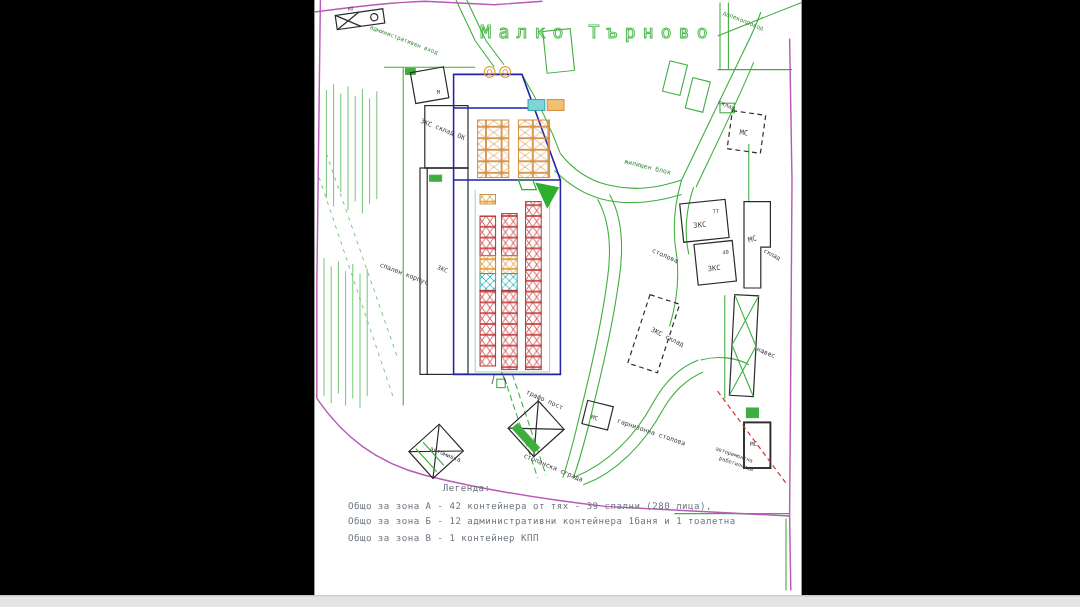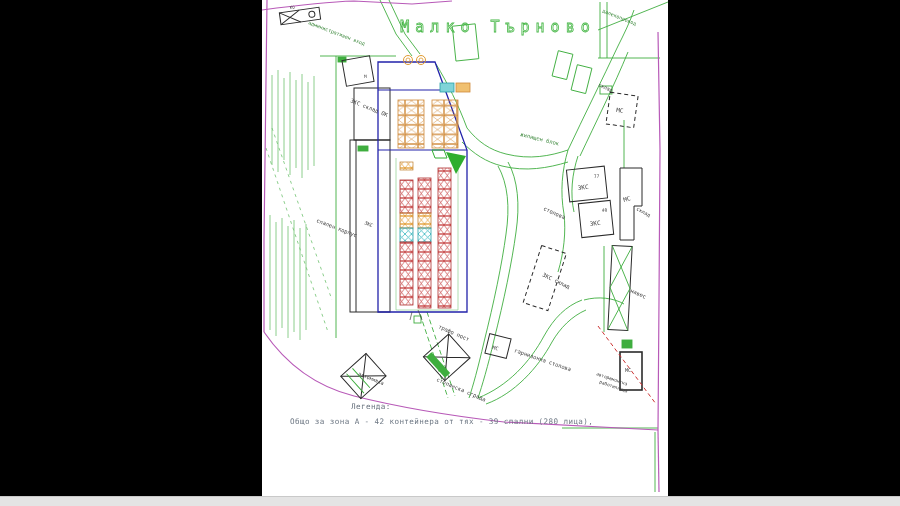--- a/index.html
+++ b/index.html
@@ -17,21 +17,21 @@
   #bottom-strip{
     position:absolute;left:0;top:496px;width:900px;height:10px;
     background:#e4e4e4;border-top:1px solid #c9c9c9;z-index:5;
   }
   svg{position:absolute;left:0;top:0;}
   #legend{
     position:absolute;left:28px;top:400px;width:372px;
     color:#6e7884;font-size:7.6px;letter-spacing:0.4px;line-height:13.6px;
     font-family:"DejaVu Sans Mono", monospace;white-space:nowrap;
   }
-  #legend .heading{margin-left:61px;margin-bottom:1px;color:#67717d;}
+  #legend .heading{margin-left:79px;margin-bottom:1px;color:#67717d;}
   text{font-family:"DejaVu Sans Mono", monospace;}
   .lbl{fill:#3d3d3d;}
   .lblg{fill:#3f8a3f;}
 </style>
 </head>
 <body>
 
 <div id="lbox-left" class="letterbox"></div>
 <div id="lbox-right" class="letterbox"></div>
 
@@ -221,16 +221,18 @@
     <text class="lbl" x="334" y="375" transform="rotate(19 334 375)" font-size="4.5">авторемонтна</text>
     <text class="lbl" x="337" y="383" transform="rotate(19 337 383)" font-size="4.5">работилница</text>
     <text class="lbl" x="230" y="349" transform="rotate(15 230 349)" font-size="5">МС</text>
     <text class="lbl" x="363" y="372" font-size="5">МС</text>
   </g>
 </svg>
 
   <div id="legend">
     <div class="heading">Легенда:</div>
     <div>Общо за зона А - 42 контейнера от тях - 39 спални (280 лица),</div>
+    <div>Общо за зона Б - 12 административни контейнера 1баня и 1 тоалетна</div>
+    <div>Общо за зона В - 1 контейнер КПП</div>
   </div>
 </div>
 
 <div id="bottom-strip"></div>
 
 </body></html>

